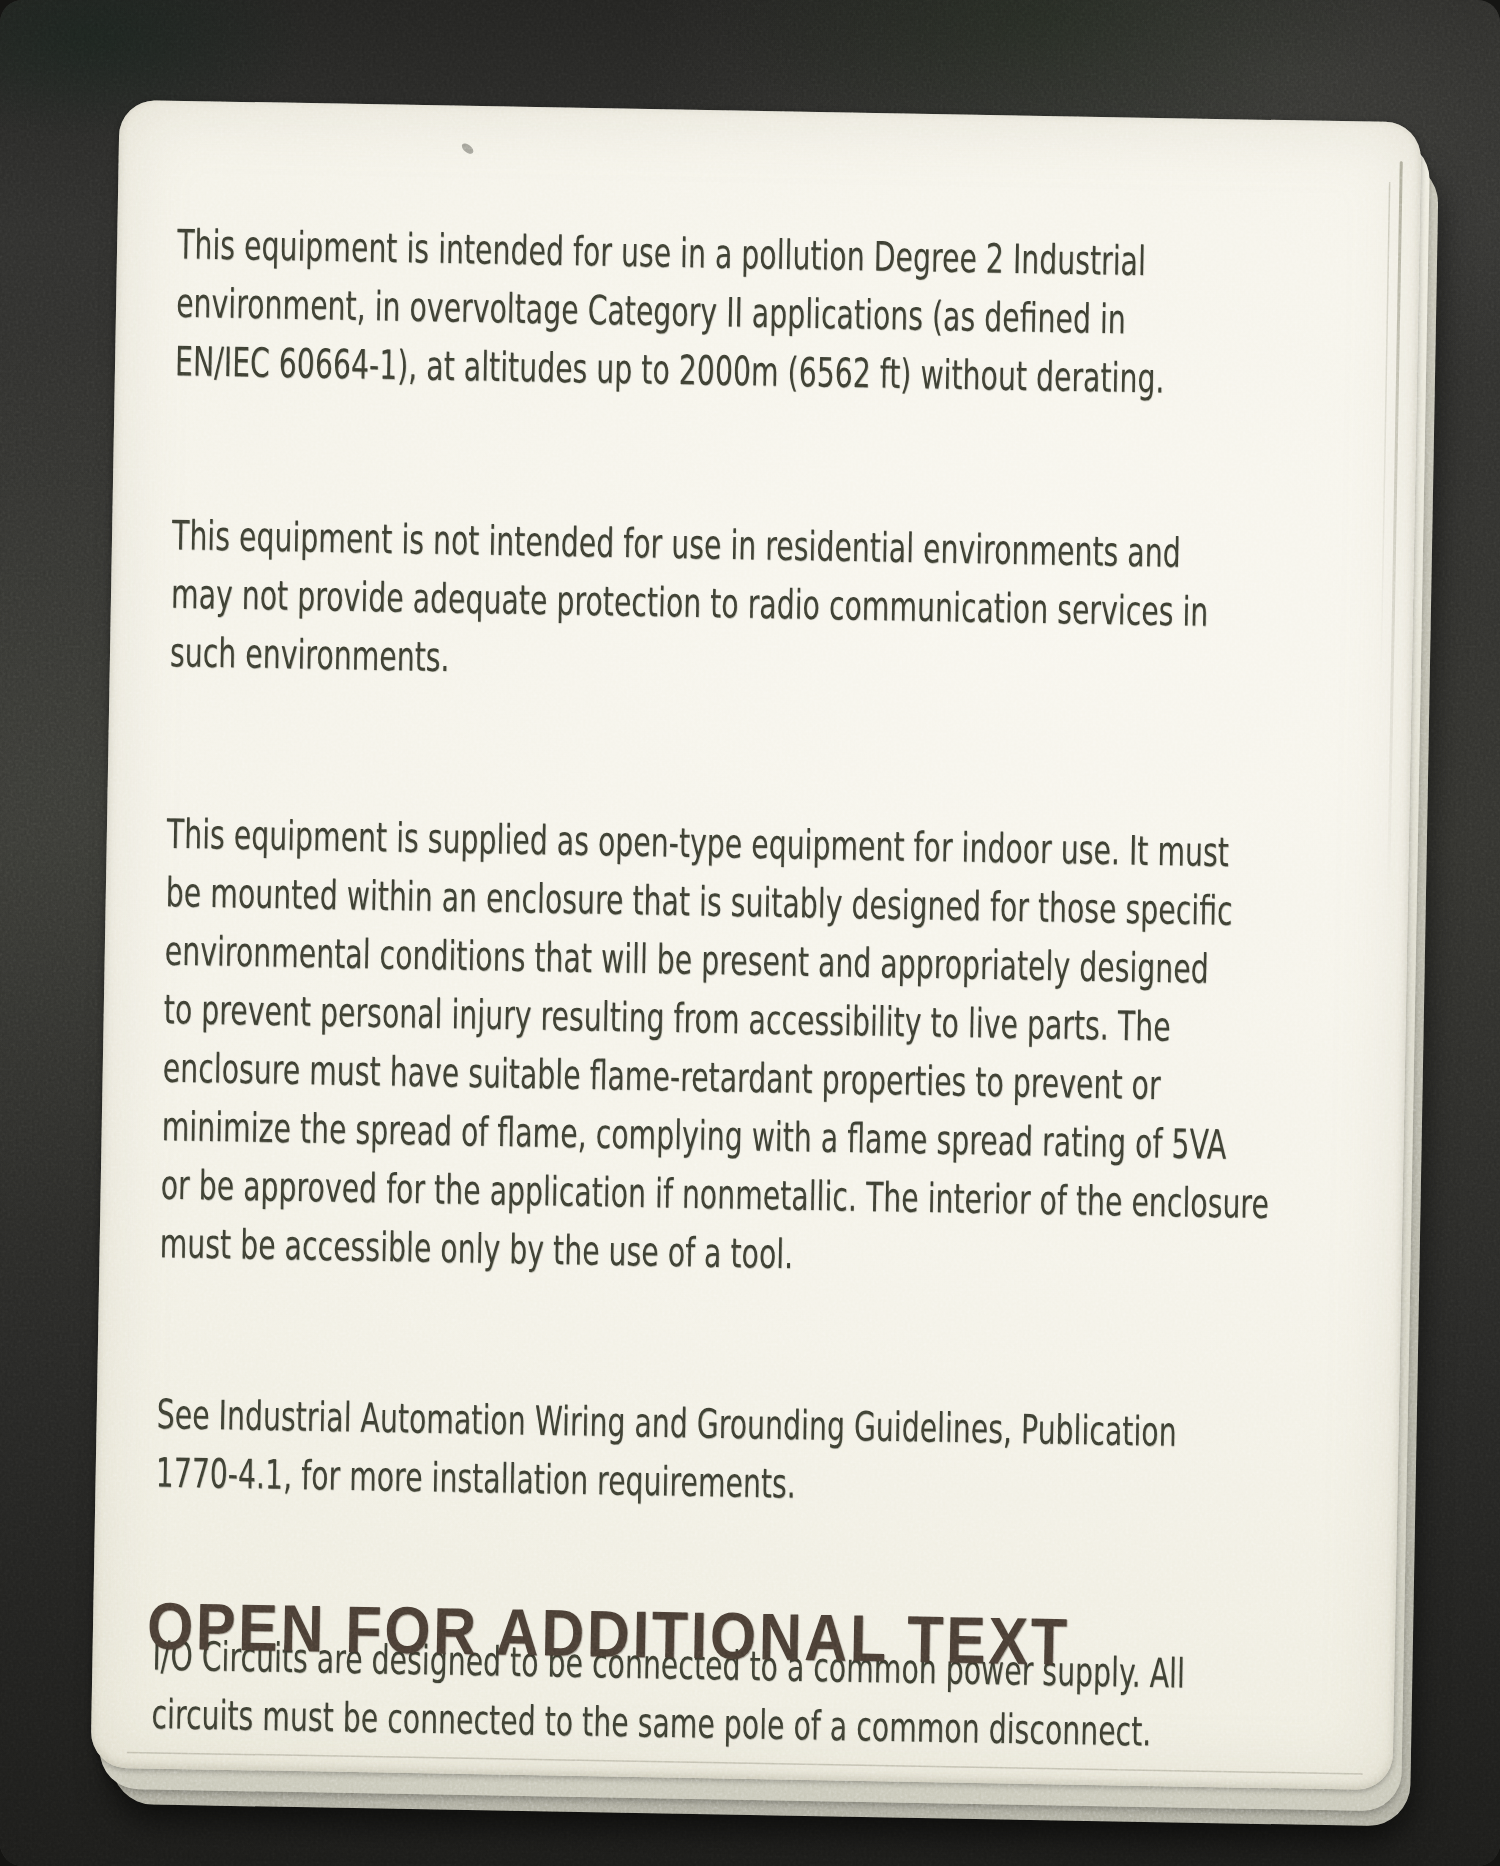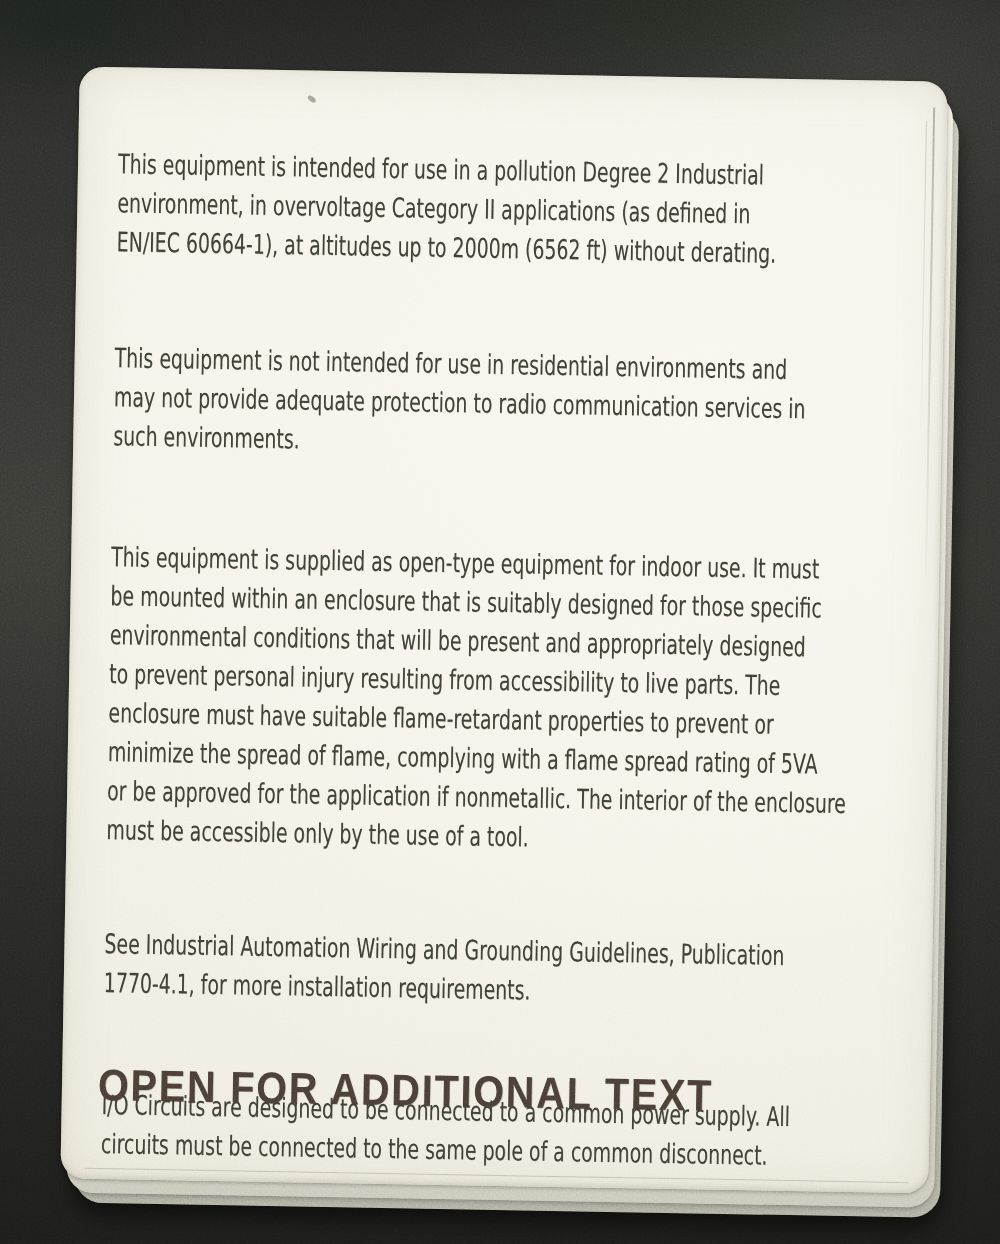--- a/index.html
+++ b/index.html
@@ -1,16 +1,16 @@
 <!DOCTYPE html>
 <html style="--bg: #2c2c2a; --paper: #f8f6ee; --ink: #3b3d31; --ink2: #473c33; --edge: #d7d5c6;"><head>
 <meta charset="utf-8">
 <style>
   html,body{margin:0;padding:0;background:#151513;}
-  .scene{position:relative;width:1000px;height:1244px;overflow:hidden;background:var(--bg,#2c2c2a);}
+  .scene{position:relative;width:1000px;height:1244px;overflow:hidden;background:var(--bg,#2c2c2a);border-radius:15px;}
 
   .backdrop{position:absolute;inset:0;
     background:
       radial-gradient(620px 300px at 86% 4%, rgba(96,96,90,.28), transparent 70%),
       radial-gradient(520px 420px at 4% 42%, rgba(76,78,72,.30), transparent 70%),
       radial-gradient(300px 120px at 70% 1%, rgba(20,30,18,.55), transparent 75%),
       radial-gradient(200px 90px at 6% 2%, rgba(18,34,26,.45), transparent 75%),
       linear-gradient(180deg,#232321 0%,#2f2f2d 12%,#33332f 45%,#272725 74%,#1c1c1a 100%);
   }
 

